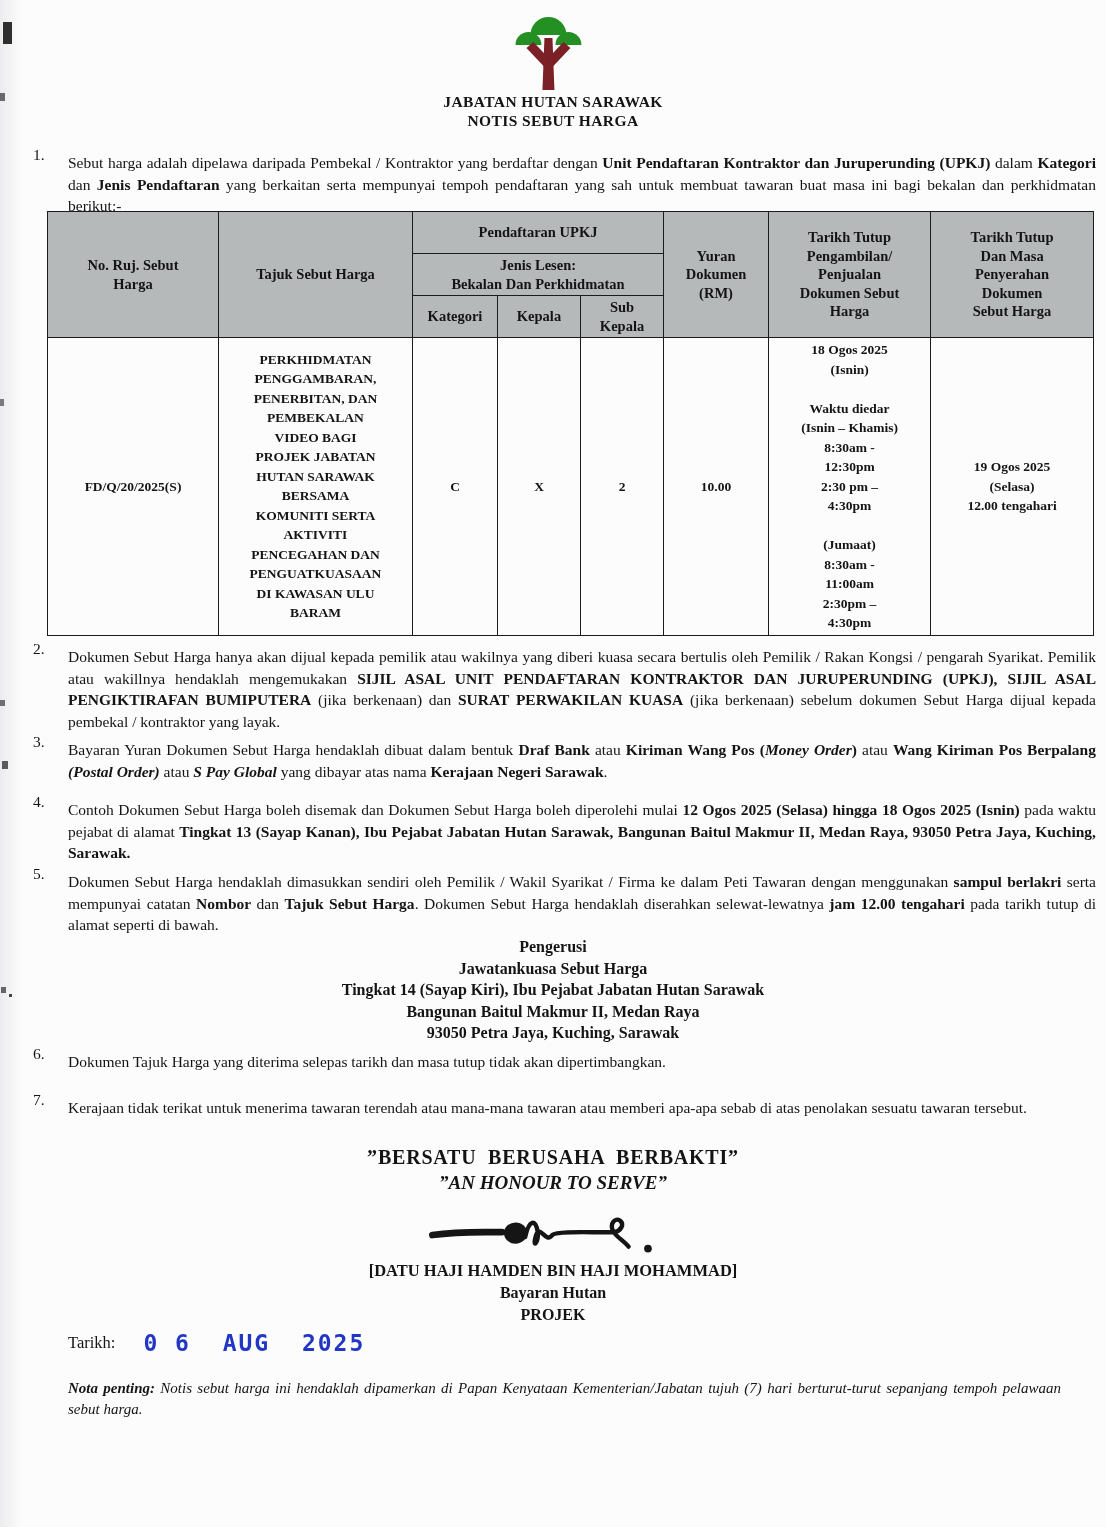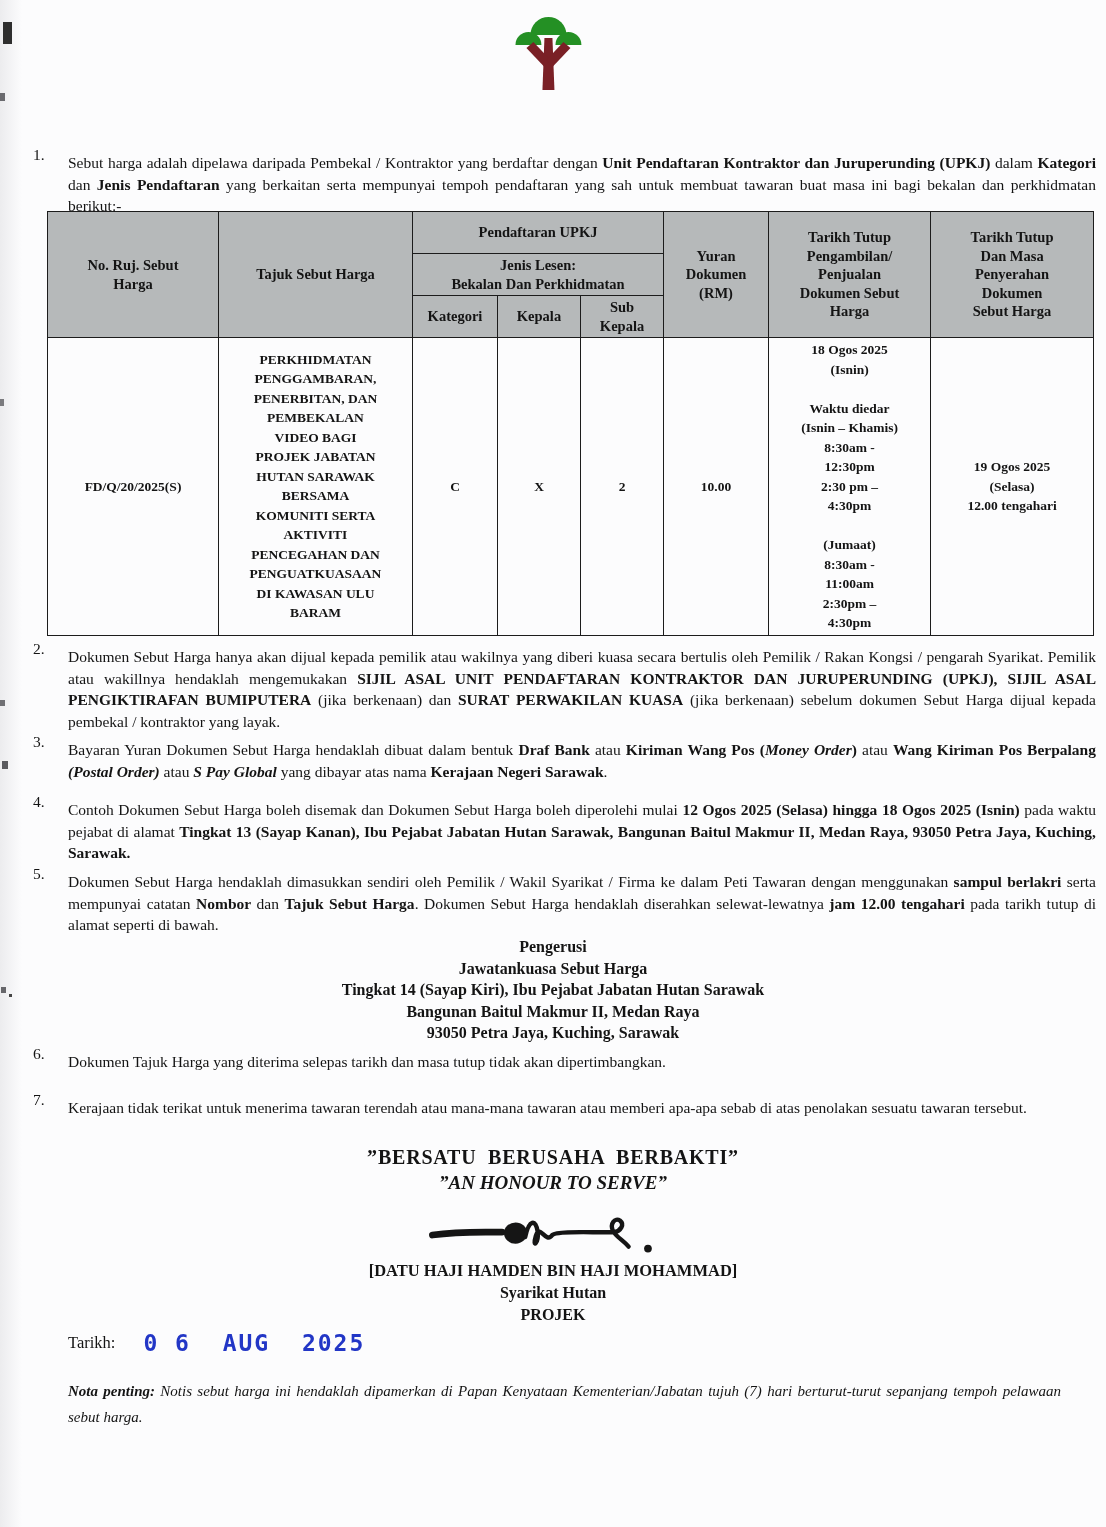--- a/index.html
+++ b/index.html
@@ -48,21 +48,21 @@
   .nameblock .sub{font-size:16px;}
   
   .dateline{position:absolute; top:1330px; left:68px; font-size:16.5px;}
   .stamp{
     display:inline-block; margin-left:28px; vertical-align:-3px;
     font-family:"DejaVu Sans Mono",monospace; font-weight:bold; font-size:23px;
     letter-spacing:2px; white-space:pre;
   }
   
   .footnote{position:absolute; top:1378px; left:68px; right:45px;
-    font-style:italic; font-size:15px; line-height:26px; text-align:justify;}
+    font-style:italic; font-size:15px; line-height:21px; text-align:justify;}
   .footnote .lbl{font-weight:bold;}
   
   .mark{position:absolute; background:#3a3a3a;}
 </style>
 </head>
 <body>
 
 <div class="page">
 
   <div class="mark" style="left:3px;top:22px;width:9px;height:22px;background:#2e2e2e;"></div>
@@ -77,20 +77,24 @@
     <svg width="76" height="80" viewBox="0 0 70 80">
       <path d="M17,23 A18,18 0 0 1 53,23 Z" fill="#249024"></path>
       <path d="M2,33 A13,13 0 0 1 28,33 Z" fill="#249024"></path>
       <path d="M42,33 A13,13 0 0 1 68,33 Z" fill="#249024"></path>
       <polygon points="31,26 39,26 41,78 29,78" fill="#7a2026"></polygon>
       <polygon points="13,36 20,30 37,48 31,55" fill="#7a2026"></polygon>
       <polygon points="57,36 50,30 33,48 39,55" fill="#7a2026"></polygon>
     </svg>
   </div>
 
+  <div class="titleblock">
+    <div>JABATAN HUTAN SARAWAK</div>
+    <div>NOTIS SEBUT HARGA</div>
+  </div>
 
   <div class="clause" style="top:144px;">
     <span class="cnum">1.</span>
     <div class="ctext"><span>Sebut harga adalah dipelawa daripada Pembekal / Kontraktor yang berdaftar dengan </span><span style="font-weight: bold;">Unit Pendaftaran Kontraktor dan Juruperunding (UPKJ)</span><span> dalam </span><span style="font-weight: bold;">Kategori</span><span> dan </span><span style="font-weight: bold;">Jenis Pendaftaran</span><span> yang berkaitan serta mempunyai tempoh pendaftaran yang sah untuk membuat tawaran buat masa ini bagi bekalan dan perkhidmatan berikut:-</span></div>
   </div>
 
   <table class="tender">
     <colgroup>
       <col style="width:171px">
         <col style="width:194px">
@@ -212,21 +216,21 @@
     <svg width="245" height="58" viewBox="0 0 250 60">
       <path d="M8,30 C35,26 58,27 80,27" stroke="#151515" stroke-width="7" fill="none" stroke-linecap="round"></path>
       <ellipse cx="94" cy="28" rx="12" ry="11" fill="#151515"></ellipse>
       <path d="M104,32 C108,14 115,13 117,27 C118,38 111,45 115,31 C119,17 125,40 132,30 C138,25 180,28 196,27 C203,26 207,19 202,15 C197,12 191,18 195,26 C198,32 205,35 211,42" stroke="#151515" stroke-width="4.5" fill="none" stroke-linecap="round"></path>
       <circle cx="231" cy="44" r="4" fill="#151515"></circle>
     </svg>
   </div>
 
   <div class="nameblock">
     <div>[DATU HAJI HAMDEN BIN HAJI MOHAMMAD]</div>
-    <div class="sub">Syarikat Hutan</div>
+    <div class="sub">Bayaran Hutan</div>
     <div class="sub">PROJEK</div>
   </div>
 
   <div class="dateline">
     <span>Tarikh:</span><span class="stamp" style="color: rgb(34, 54, 198);">0 6  AUG  2025</span>
   </div>
 
   <div class="footnote">
     <span class="lbl">Nota penting:</span><span> Notis sebut harga ini hendaklah dipamerkan di Papan Kenyataan Kementerian/Jabatan tujuh (7) hari berturut-turut sepanjang tempoh pelawaan sebut harga.</span>
   </div>

